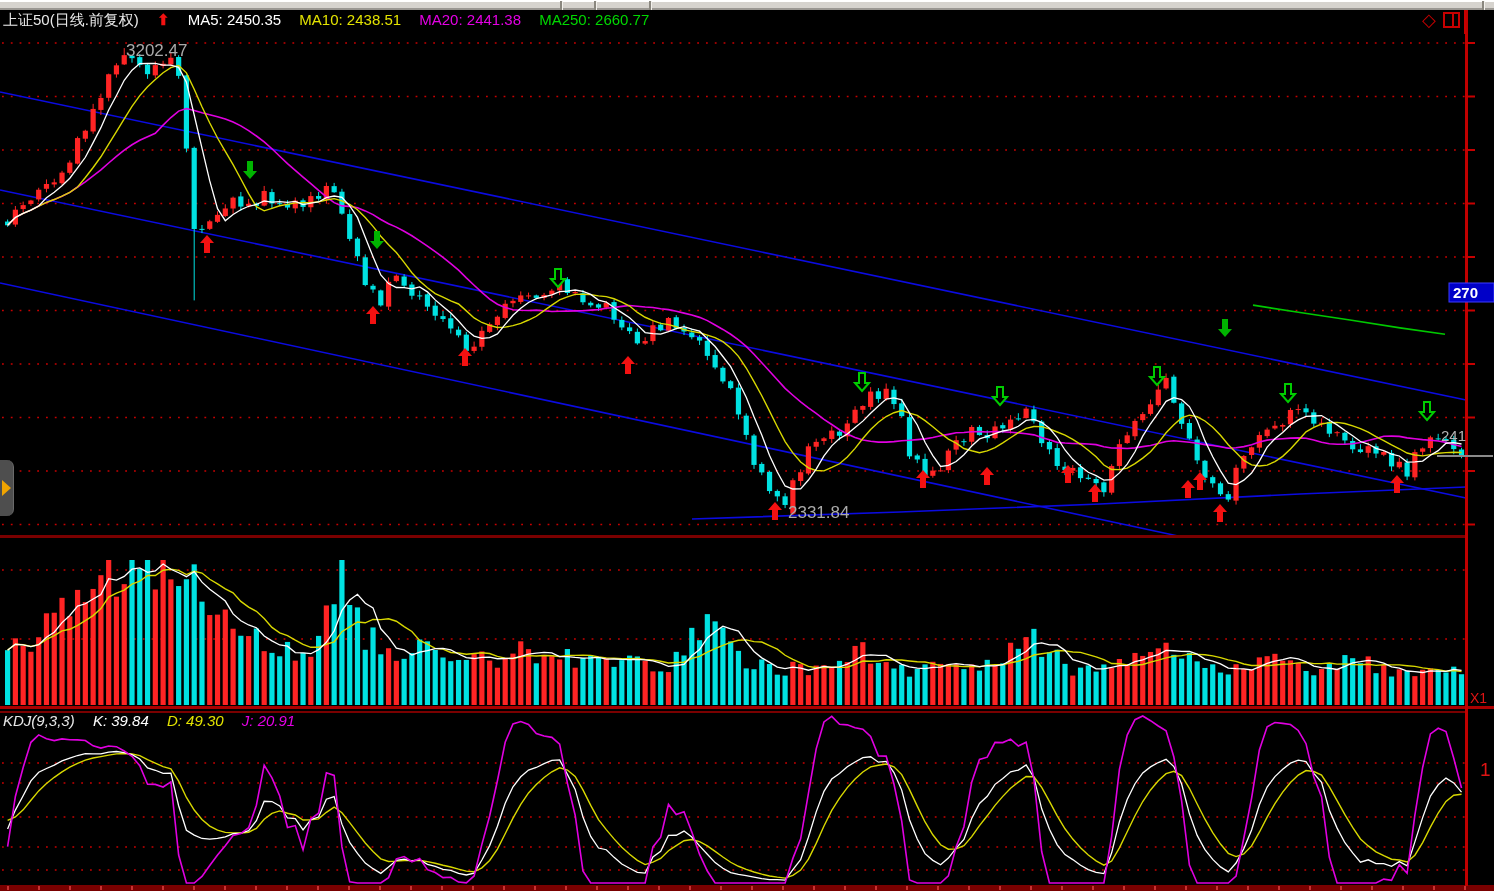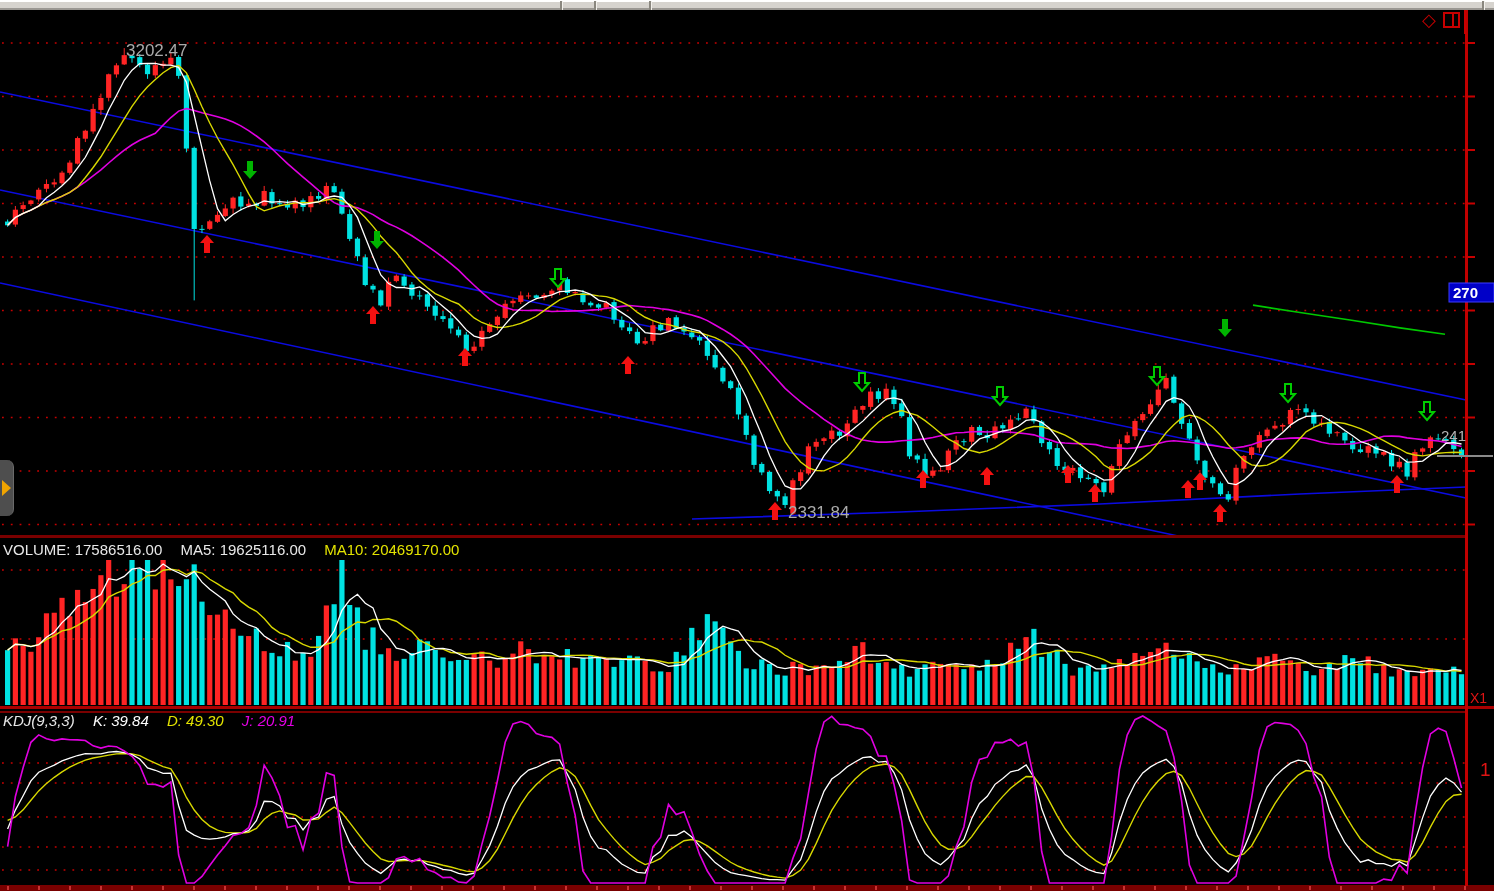--- a/index.html
+++ b/index.html
@@ -738,26 +738,29 @@
       <polyline points="7.6,829.102653219727 15.375,810.1074492737198 23.150000000000002,795.7278562896562 30.925000000000004,780.9174083247574 38.7,772.2284361667749 46.475,768.5123917365808 54.25000000000001,765.0854792875341 62.025000000000006,760.8392483869173 69.8,758.0583578230372 77.575,755.5066318553761 85.35,753.5533017175678 93.125,753.9550583720612 100.9,753.7877601963851 108.675,752.095845387342 116.45,751.4921704815987 124.225,752.656689602041 132,754.7011978797439 139.775,758.989483819786 147.55,767.9014606040964 155.325,770.2700494512335 163.1,773.42487109834 170.875,773.1762144646818 178.65,805.7686481131776 186.425,830.2050024670938 194.20000000000002,835.0716573947409 201.975,838.4843898594175 209.75,839.18262662351 217.525,838.467178976334 225.3,836.8227844227181 233.07500000000002,833.7475742205129 240.85,833.1574834661731 248.625,830.7169801162594 256.40000000000003,820.6265054396869 264.175,801.2255921793973 271.95000000000005,801.5427538934958 279.725,805.9286356962629 287.50000000000006,817.9946131614735 295.27500000000003,818.5489599964242 303.05,829.9646667289371 310.82500000000005,819.5353358995123 318.6,817.0173042367801 326.37500000000006,799.1568459659684 334.15000000000003,796.5173949749292 341.925,824.1517267548305 349.70000000000005,842.3705733952431 357.475,853.4469244735375 365.25000000000006,863.0871604267078 373.02500000000003,868.6786781040369 380.80000000000007,873.3518358876717 388.57500000000005,866.8931456787428 396.35,860.3576069432095 404.12500000000006,859.1463813041398 411.90000000000003,861.0050904438934 419.67500000000007,859.6820838234888 427.45000000000005,864.3307268693626 435.225,866.3050390989305 443.00000000000006,869.3907972353563 450.77500000000003,870.3829536984304 458.55000000000007,873.446037568206 466.32500000000005,875.0031068566875 474.1,873.1780779726685 481.87500000000006,860.0426638742415 489.65000000000003,845.614620042117 497.42500000000007,826.2937441493307 505.20000000000005,803.2858873373294 512.975,786.7451681780472 520.75,776.7274572140145 528.5250000000001,770.0741013872823 536.3000000000001,767.4787022976899 544.075,763.6655525763747 551.85,760.3038131915198 559.625,759.9590654123072 567.4000000000001,774.3805435620018 575.1750000000001,789.3759980951069 582.95,816.9167636514997 590.725,836.4074932446986 598.5,848.0100292687406 606.2750000000001,849.7392451565619 614.0500000000001,857.35560091049 621.825,863.9712125195672 629.6,868.3013877210693 637.375,872.3891748779915 645.1500000000001,873.0731032419212 652.9250000000001,857.0173247320046 660.7,851.3889047535804 668.475,835.3085867324899 676.25,835.2516934810569 684.0250000000001,831.090101315817 691.8000000000001,836.9647962367079 699.575,845.8870845048033 707.35,854.217933823987 715.125,862.591023940241 722.9000000000001,868.2691933584246 730.6750000000001,872.6847138610134 738.45,874.2775814358145 746.225,875.6558825691346 754.0000000000001,877.1553405023062 761.7750000000001,878.537822981399 769.5500000000001,879.5897752988457 777.325,879.574591195303 785.1,880.0358963273806 792.8750000000001,869.6702466819603 800.6500000000001,859.7036180497919 808.4250000000001,837.181753475007 816.2,811.8836982353639 823.975,791.321081478847 831.7500000000001,779.0315700447102 839.5250000000001,773.4835383417711 847.3000000000001,766.6825697171026 855.075,761.9568384413373 862.85,757.6938182568866 870.6250000000001,756.7351722261462 878.4000000000001,762.1742747081782 886.1750000000001,761.3519143279791 893.95,772.5746953224218 901.725,790.1015907037545 909.5000000000001,819.788239781869 917.2750000000001,839.0926536510606 925.0500000000001,853.66698694065 932.825,860.3478449682171 940.6,864.7080456998344 948.3750000000001,858.0917313343945 956.1500000000001,848.1346729324468 963.9250000000001,839.3735322609515 971.7,818.4611430732546 979.475,803.5190434026073 987.2500000000001,796.268877979239 995.0250000000001,784.3387109980602 1002.8000000000001,778.4358734788306 1010.575,771.8144274817159 1018.35,770.1109928687783 1026.125,765.0237707288761 1033.8999999999999,777.4594657217775 1041.675,808.7988389560827 1049.45,829.3033321278797 1057.225,844.789461688993 1065,854.5962338591536 1072.7749999999999,859.5959153778659 1080.55,865.2935352924368 1088.325,869.5710602066181 1096.1,872.4079010858352 1103.875,873.6260858524512 1111.6499999999999,852.7828128473483 1119.425,821.6939569119472 1127.2,799.5682937918491 1134.975,783.7302845579396 1142.75,772.9356629681339 1150.5249999999999,766.866844315229 1158.3,762.552429678178 1166.075,759.3718838272098 1173.85,766.5446733437291 1181.625,783.9868316699077 1189.3999999999999,813.8653958142233 1197.175,835.3765809105356 1204.95,849.6256414452922 1212.725,859.3712636326183 1220.5,866.9080437243318 1228.2749999999999,871.8219234342343 1236.05,863.0449896726706 1243.825,848.6092417024628 1251.6,829.9784641216052 1259.375,804.7695388842424 1267.1499999999999,787.0098006857618 1274.925,776.5745549876134 1282.7,769.23161942764 1290.475,763.1638424205637 1298.25,760.2015652526397 1306.0249999999999,761.612999606886 1313.8,773.3282952859709 1321.575,782.3643131042953 1329.35,810.3520833805069 1337.125,828.1065783508269 1344.8999999999999,842.7546504515768 1352.675,852.8904220484916 1360.45,862.1561442818995 1368.225,859.813778809023 1376,863.6719084998609 1383.7749999999999,863.5280254531566 1391.55,866.2505528631561 1399.325,861.5937597894864 1407.1,865.702482226034 1414.875,841.8336145962093 1422.6499999999999,817.609263383924 1430.425,796.078449584515 1438.2,784.7717895148927 1445.975,778.1083611099822 1453.75,782.9237731512628 1461.5249999999999,792.1403338507973" fill="none" stroke="#ffffff" stroke-width="1.3"></polyline>
       <polyline points="7.6,846.5728575126963 15.375,796.4273135410232 23.150000000000002,767.4349751557736 30.925000000000004,742.3082236156372 38.7,734.9036834833848 46.475,738.6744973740617 54.25000000000001,740.6243331137928 62.025000000000006,738.8701764036007 69.8,739.704455748986 77.575,739.868395849127 85.35,740.5233708629906 93.125,745.8041133416679 100.9,748.1307326085547 108.675,746.0686072500645 116.45,746.6691118490891 124.225,750.9940093409575 132,756.3187554092923 139.775,765.7855700928742 147.55,784.3148204985692 155.325,784.3704078437315 163.1,787.0315388894807 170.875,781.9157841472315 178.65,855.0516060995384 186.425,883 194.20000000000002,883 201.975,876.4437758055446 209.75,865.4198662730514 217.525,855.0047418797936 225.3,845.6553002868699 233.07500000000002,835.5356378603406 240.85,833.5627382202716 248.625,827.7331454857737 256.40000000000003,805.1833161172663 264.175,765.062248284064 271.95000000000005,777.8567402487386 279.725,795.9858023367807 287.50000000000006,827.4540275420994 295.27500000000003,825.5943653634424 303.05,849.8825459502999 310.82500000000005,818.9081476078545 318.6,813.2418031586986 326.37500000000006,772.8259008861648 334.15000000000003,775.4441636003414 341.925,846.9486815449739 349.70000000000005,881.8603387758886 357.475,883 365.25000000000006,883 373.02500000000003,883 380.80000000000007,883 388.57500000000005,877.6749835873987 396.35,858.8314472349356 404.12500000000006,856.5139739798645 411.90000000000003,861.7284310807147 419.67500000000007,858.4003020874968 427.45000000000005,869.6743964398662 435.225,872.4999017853567 443.00000000000006,877.6350498748749 450.77500000000003,877.2019974088748 458.55000000000007,882.0761785348699 466.32500000000005,882.8326265524388 474.1,875.9643859244771 481.87500000000006,844.3863170442114 489.65000000000003,815.9396637125977 497.42500000000007,780.7492720726028 505.20000000000005,742.2457635368423 512.975,723.9974600986793 520.75,721.538703875726 528.5250000000001,724.4104580594468 536.3000000000001,733.5757412930099 544.075,735.9793789448343 551.85,737.3640449240198 559.625,744.2062228616901 567.4000000000001,783.1072860611833 575.1750000000001,815.187765805368 582.95,870.8456295335307 590.725,883 598.5,883 606.2750000000001,883 614.0500000000001,883 621.825,883 629.6,883 637.375,883 645.1500000000001,883 652.9250000000001,846.954971556514 660.7,837.1761093320213 668.475,804.3929657566629 676.25,814.5654218285952 684.0250000000001,811.750463993856 691.8000000000001,831.9046312499217 699.575,854.4100255377396 707.35,871.0076936048561 715.125,883 722.9000000000001,883 730.6750000000001,883 738.45,883 746.225,883 754.0000000000001,883 761.7750000000001,883 769.5500000000001,883 777.325,883 785.1,883 792.8750000000001,858.3934090440412 800.6500000000001,838.8968881149545 808.4250000000001,793.2814474187358 816.2,748.8860872116588 823.975,721.9058517876877 831.7500000000001,716.3687350050884 839.5250000000001,724.3109393781045 847.3000000000001,724.8328789084335 855.075,727.7560695345375 862.85,729.2092787397526 870.6250000000001,736.4672845070695 878.4000000000001,755.9144862048367 886.1750000000001,756.0822414854857 893.95,784.0252880866833 901.725,821.1045130550391 909.5000000000001,880.0390534535447 917.2750000000001,883 925.0500000000001,883 932.825,883 940.6,883 948.3750000000001,875.8810547110154 956.1500000000001,846.7181439809307 963.9250000000001,826.7476587312802 971.7,782.1607084698779 979.475,759.3959541061597 987.2500000000001,757.1865978837831 995.0250000000001,742.376968292851 1002.8000000000001,742.5909283163849 1010.575,739.0892027105995 1018.35,746.0229302041173 1026.125,742.1820994325656 1033.8999999999999,778.8126115147725 1041.675,851.4867671304863 1049.45,883 1057.225,883 1065,883 1072.7749999999999,883 1080.55,883 1088.325,883 1096.1,883 1103.875,883 1111.6499999999999,836.3576301497715 1119.425,769.2920271996946 1127.2,735.13278982355 1134.975,719.6559362671942 1142.75,716 1150.5249999999999,720.702378791197 1158.3,726.0235664794221 1166.075,730.7785805600815 1173.85,757.0461905210027 1181.625,800.9107208896615 1189.3999999999999,864.986074153147 1197.175,883 1204.95,883 1212.725,883 1220.5,883 1228.2749999999999,883 1236.05,876.0444647810922 1243.825,838.0278944811334 1251.6,798.0831958662421 1259.375,749.8941263975166 1267.1499999999999,726.7465414299704 1274.925,722.4853878862214 1282.7,723.3815939467474 1290.475,724.506789423867 1298.25,730.4804936976097 1306.0249999999999,743.6808643758612 1313.8,776.9939327040674 1321.575,796.8560951407924 1329.35,857.3302984397868 1337.125,883 1344.8999999999999,883 1352.675,883 1360.45,883 1368.225,883 1376,883 1383.7749999999999,879.1073331249062 1391.55,880.266794524322 1399.325,864.7288634653704 1407.1,873.2708479253537 1414.875,815.0540348893226 1422.6499999999999,767.4570752962859 1430.425,733.9359057935444 1438.2,728.2678802280823 1445.975,731.5545170455614 1453.75,758.3084264966898 1461.5249999999999,788.0188503471279" fill="none" stroke="#e000e0" stroke-width="1.6"></polyline>
       <line x1="1437" y1="456" x2="1493" y2="456" stroke="#8a8a8a" stroke-width="2"></line>
       <text x="1441" y="441" fill="#b4b4b4" font-size="15">241</text>
       <rect x="1449" y="283" width="45" height="19" fill="#0000c8" stroke="#3c3cff" stroke-width="1"></rect>
       <text x="1453" y="298" fill="#ffffff" font-size="15" font-weight="bold">270</text>
       <text x="1470" y="703" fill="#e01414" font-size="14">X1</text>
       <text x="1480" y="776" fill="#e01414" font-size="19">1</text>
     </svg>
 
-
-  <div id="vol-header" class="hdr">
-    <span class="w">VOLUME: 17586516.00</span>
-    <span class="w">MA5: 19625116.00</span>
-    <span class="y">MA10: 20469170.00</span>
+  <div id="main-header" class="hdr">
+    <span class="w">上证50(日线.前复权)</span>
+    <span class="up-arrow-glyph">⬆</span>
+    <span class="wh">MA5: 2450.35</span>
+    <span class="y">MA10: 2438.51</span>
+    <span class="m">MA20: 2441.38</span>
+    <span class="g">MA250: 2660.77</span>
   </div>
+
 
   <div id="kdj-header" class="hdr">
     <span class="w">KDJ(9,3,3)</span>
     <span class="wh">K: 39.84</span>
     <span class="y">D: 49.30</span>
     <span class="m">J: 20.91</span>
   </div>
 
   <div id="corner-icons">
     <span class="diamond">◇</span>

